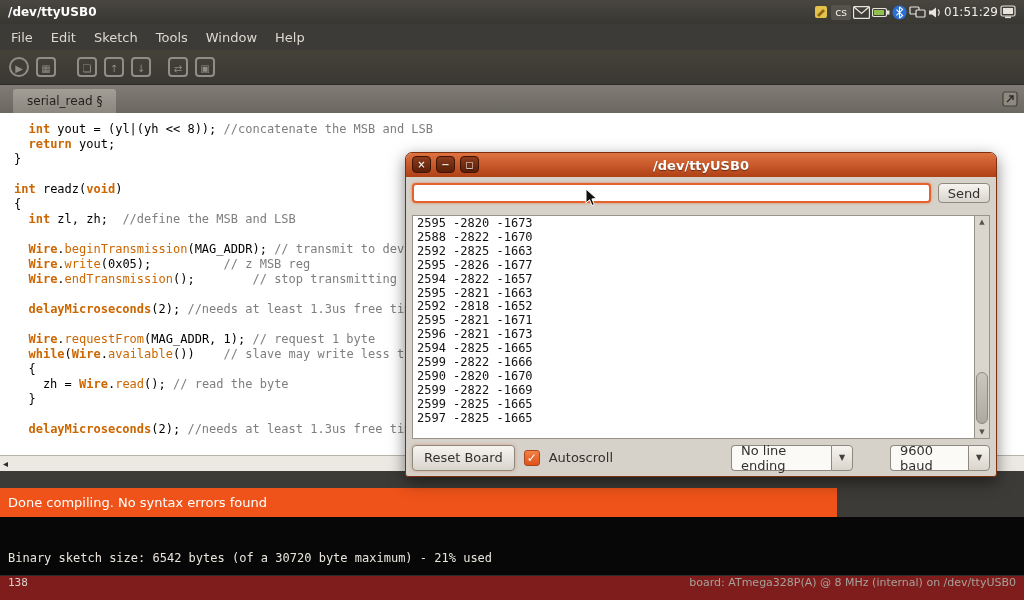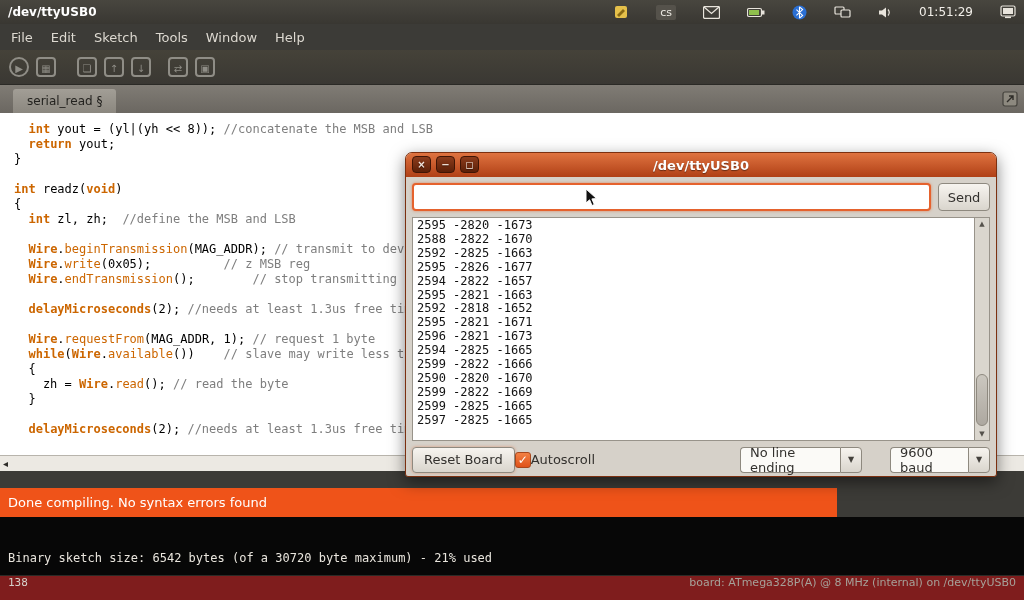--- a/index.html
+++ b/index.html
@@ -3,21 +3,21 @@
 <meta charset="utf-8">
 <style>
   html,body{margin:0;padding:0;}
   body{width:1024px;height:600px;position:relative;overflow:hidden;
        background:#3C3B37;font-family:"DejaVu Sans",sans-serif;}
 
   
   .top-panel{position:absolute;top:0;left:0;width:1024px;height:24px;
     background:linear-gradient(#48463F,#393732);display:flex;align-items:center;z-index:5;}
   .panel-title{color:#FFFFFF;font-weight:bold;font-size:12px;margin-left:8px;}
-  .tray{margin-left:auto;display:flex;align-items:center;gap:27px;margin-right:8px;
+  .tray{margin-left:auto;display:flex;align-items:center;gap:2px;margin-right:8px;
         color:#E8E4DC;font-size:12px;}
   .tray svg{display:block;}
   .kb-layout{background:#55524B;border-radius:2px;padding:1px 4px;font-size:11px;color:#EDEAE3;}
   .clock{font-size:12px;color:#F2EFE9;}
 
   
   .menubar{position:absolute;top:24px;left:0;width:1024px;height:26px;background:#3C3B37;
     display:flex;align-items:center;padding-left:2px;}
   .menu-item{color:#DDD9D1;font-size:13px;padding:4px 9px;}
 
@@ -71,37 +71,37 @@
   .serial-window{position:absolute;left:405px;top:152px;width:592px;height:325px;z-index:10;
     background:#D6D1C9;border:1px solid #7C3010;border-radius:7px 7px 3px 3px;
     box-shadow:0 5px 16px rgba(0,0,0,.5);box-sizing:border-box;}
   .titlebar{height:24px;background:linear-gradient(#DF7340,#B04016);border-radius:6px 6px 0 0;
     position:relative;display:flex;align-items:center;justify-content:center;
     color:#FFFFFF;font-weight:bold;font-size:13px;text-shadow:0 1px 1px rgba(0,0,0,.45);}
   .win-buttons{position:absolute;left:6px;top:3px;display:flex;gap:5px;}
   .win-btn{width:19px;height:17px;border-radius:4px;background:linear-gradient(#8C3C1C,#5C2008);
     border:1px solid #401505;color:#F4E8E0;font-size:10px;line-height:15px;text-align:center;box-sizing:border-box;}
   .dialog-body{position:absolute;top:24px;left:0;right:0;bottom:0;padding:6px;box-sizing:border-box;}
-  .send-row{display:flex;gap:7px;height:28px;margin-bottom:6px;}
+  .send-row{display:flex;gap:7px;height:20px;margin-bottom:12px;}
   .serial-input{flex:1;border:2px solid #E5622D;border-radius:4px;background:#FFFFFF;
     box-shadow:0 0 3px rgba(229,98,45,.65);font-size:13px;padding:0 6px;outline:none;
     font-family:"DejaVu Sans",sans-serif;}
   .send-btn{width:52px;background:linear-gradient(#F7F4EF,#D9D5CD);border:1px solid #8E897F;
     border-radius:4px;font-size:13px;color:#33312E;font-family:"DejaVu Sans",sans-serif;}
   .output-wrap{position:relative;height:224px;background:#FFFFFF;border:1px solid #98938A;box-sizing:border-box;}
   .serial-output{position:absolute;top:0;left:0;right:15px;bottom:0;overflow:hidden;
     font-family:"DejaVu Sans Mono",monospace;font-size:12px;line-height:13.9px;
     padding:1px 0 0 4px;color:#121212;}
   .vscroll{position:absolute;top:0;right:0;bottom:0;width:15px;background:#DAD6CE;
     border-left:1px solid #98938A;box-sizing:border-box;}
   .vscroll .arr{position:absolute;left:0;right:0;text-align:center;font-size:7px;color:#55524C;}
   .arr-up{top:2px;} .arr-down{bottom:2px;}
   .vthumb{position:absolute;left:1px;right:1px;bottom:14px;height:52px;
     background:linear-gradient(#CBC7BF,#ADA8A0);border:1px solid #8E897F;border-radius:6px;box-sizing:border-box;}
-  .controls-row{display:flex;align-items:center;margin-top:5px;height:27px;justify-content:center;}
+  .controls-row{display:flex;align-items:center;margin-top:5px;height:27px;gap:9px;justify-content:center;}
   .reset-btn{height:26px;padding:0 11px;background:linear-gradient(#F7F4EF,#D9D5CD);
     border:1px solid #8E897F;border-radius:4px;font-size:13px;color:#33312E;
     box-shadow:0 0 3px rgba(229,98,45,.5);font-family:"DejaVu Sans",sans-serif;}
   .checkbox{width:16px;height:16px;border-radius:3px;background:linear-gradient(#F28144,#E0521A);
     border:1px solid #A8471C;color:#FFFFFF;font-size:12px;line-height:14px;text-align:center;box-sizing:border-box;}
   .check-label{font-size:13px;color:#33312E;}
   .spacer{flex:1;}
   .combo{display:flex;height:26px;padding-left:28px;}
   .combo-value{background:#FBFAF7;border:1px solid #8E897F;border-right:none;
     border-radius:4px 0 0 4px;font-size:13px;color:#33312E;padding:0 9px;

